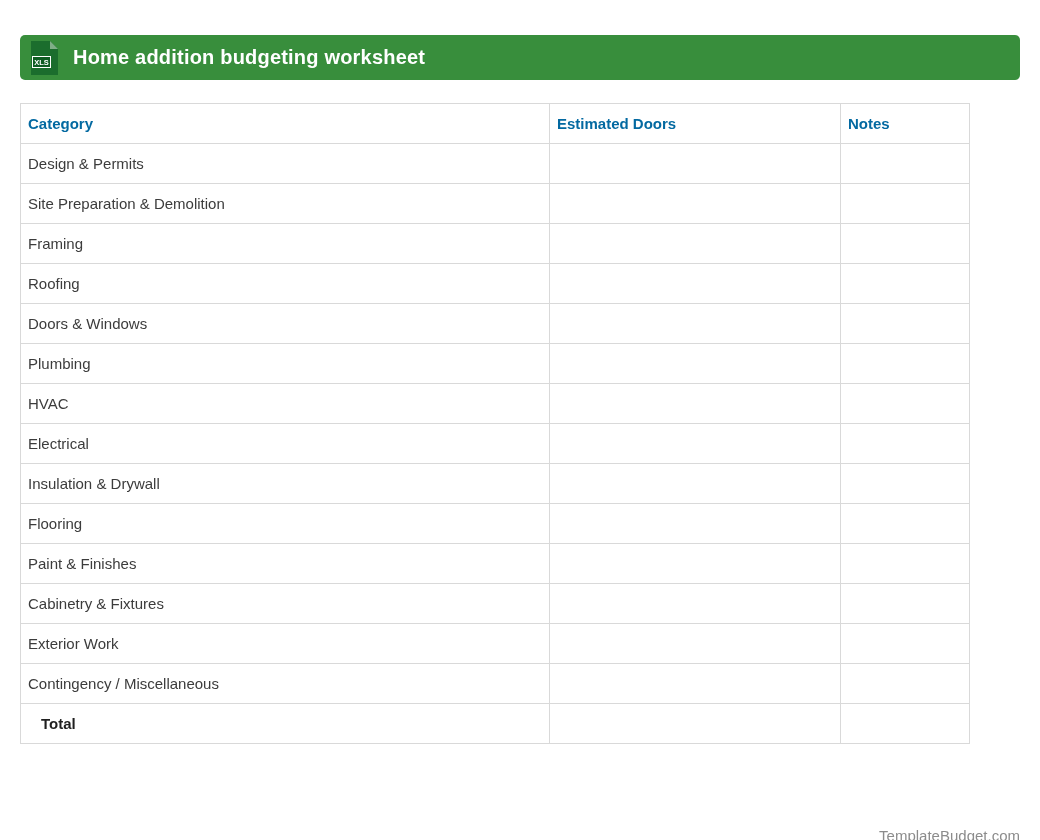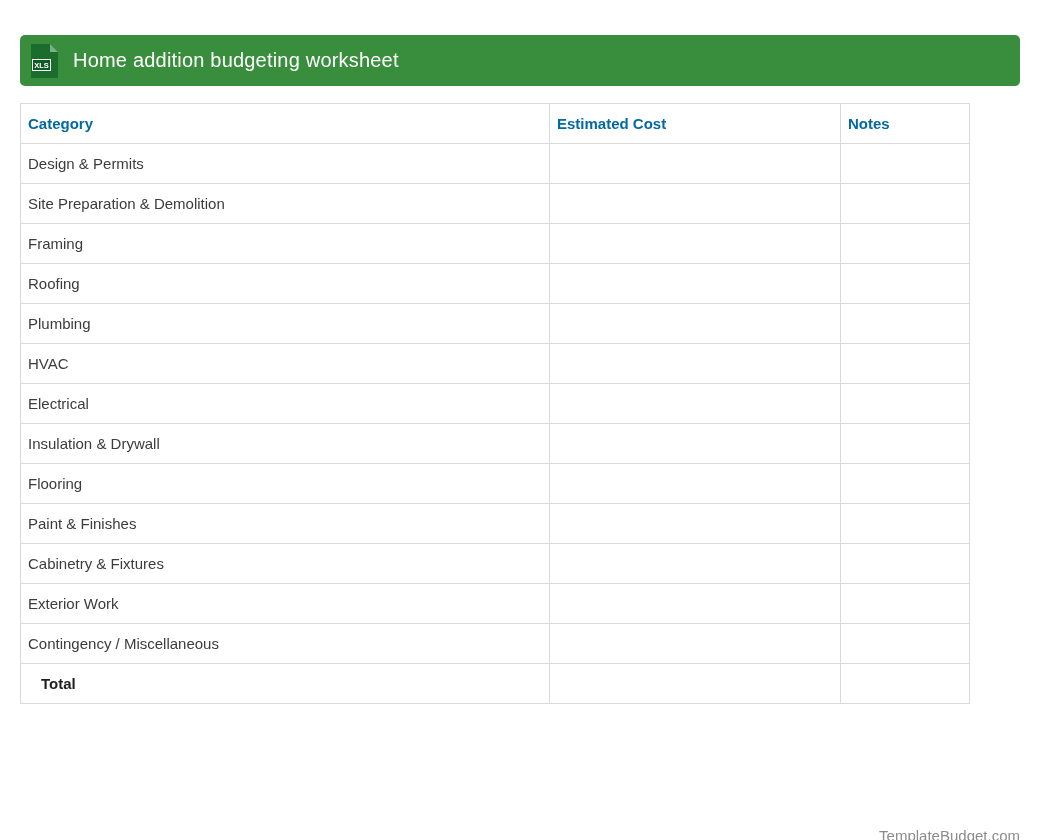--- a/index.html
+++ b/index.html
@@ -9,32 +9,32 @@
     font-family: "Liberation Sans", sans-serif;
     position: relative;
     overflow: hidden;
   }
   .page { position: relative; width: 1040px; height: 840px; }
 
   
   .title-bar {
     position: absolute;
     left: 20px; top: 35px;
-    width: 1000px; height: 51px;
+    width: 1000px; height: 45px;
     background: #388e3c;
     border-radius: 5px;
     display: flex;
     align-items: center;
     padding-left: 11px;
   }
   .file-icon { width: 27px; height: 34px; display: block; flex: 0 0 auto; }
   .title-text {
     color: #ffffff;
     font-size: 20px;
-    font-weight: 400;
+    font-weight: 700;
     letter-spacing: 0.2px;
     margin-left: 15px;
     white-space: nowrap;
   }
 
   
   table.budget {
     position: absolute;
     left: 20px; top: 103px;
     width: 949px;
@@ -95,21 +95,21 @@
 
   <table class="budget">
     <colgroup>
       <col class="c-category">
       <col class="c-cost">
       <col class="c-notes">
     </colgroup>
     <thead>
       <tr>
         <th>Category</th>
-        <th>Estimated Cost</th>
+        <th>Estimated Doors</th>
         <th>Notes</th>
       </tr>
     </thead>
     <tbody>
         <tr>
       <td>Design &amp; Permits</td>
       <td></td>
       <td></td>
     </tr>
         <tr>
@@ -117,20 +117,25 @@
       <td></td>
       <td></td>
     </tr>
         <tr>
       <td>Framing</td>
       <td></td>
       <td></td>
     </tr>
         <tr>
       <td>Roofing</td>
+      <td></td>
+      <td></td>
+    </tr>
+        <tr>
+      <td>Doors &amp; Windows</td>
       <td></td>
       <td></td>
     </tr>
         <tr>
       <td>Plumbing</td>
       <td></td>
       <td></td>
     </tr>
         <tr>
       <td>HVAC</td>

